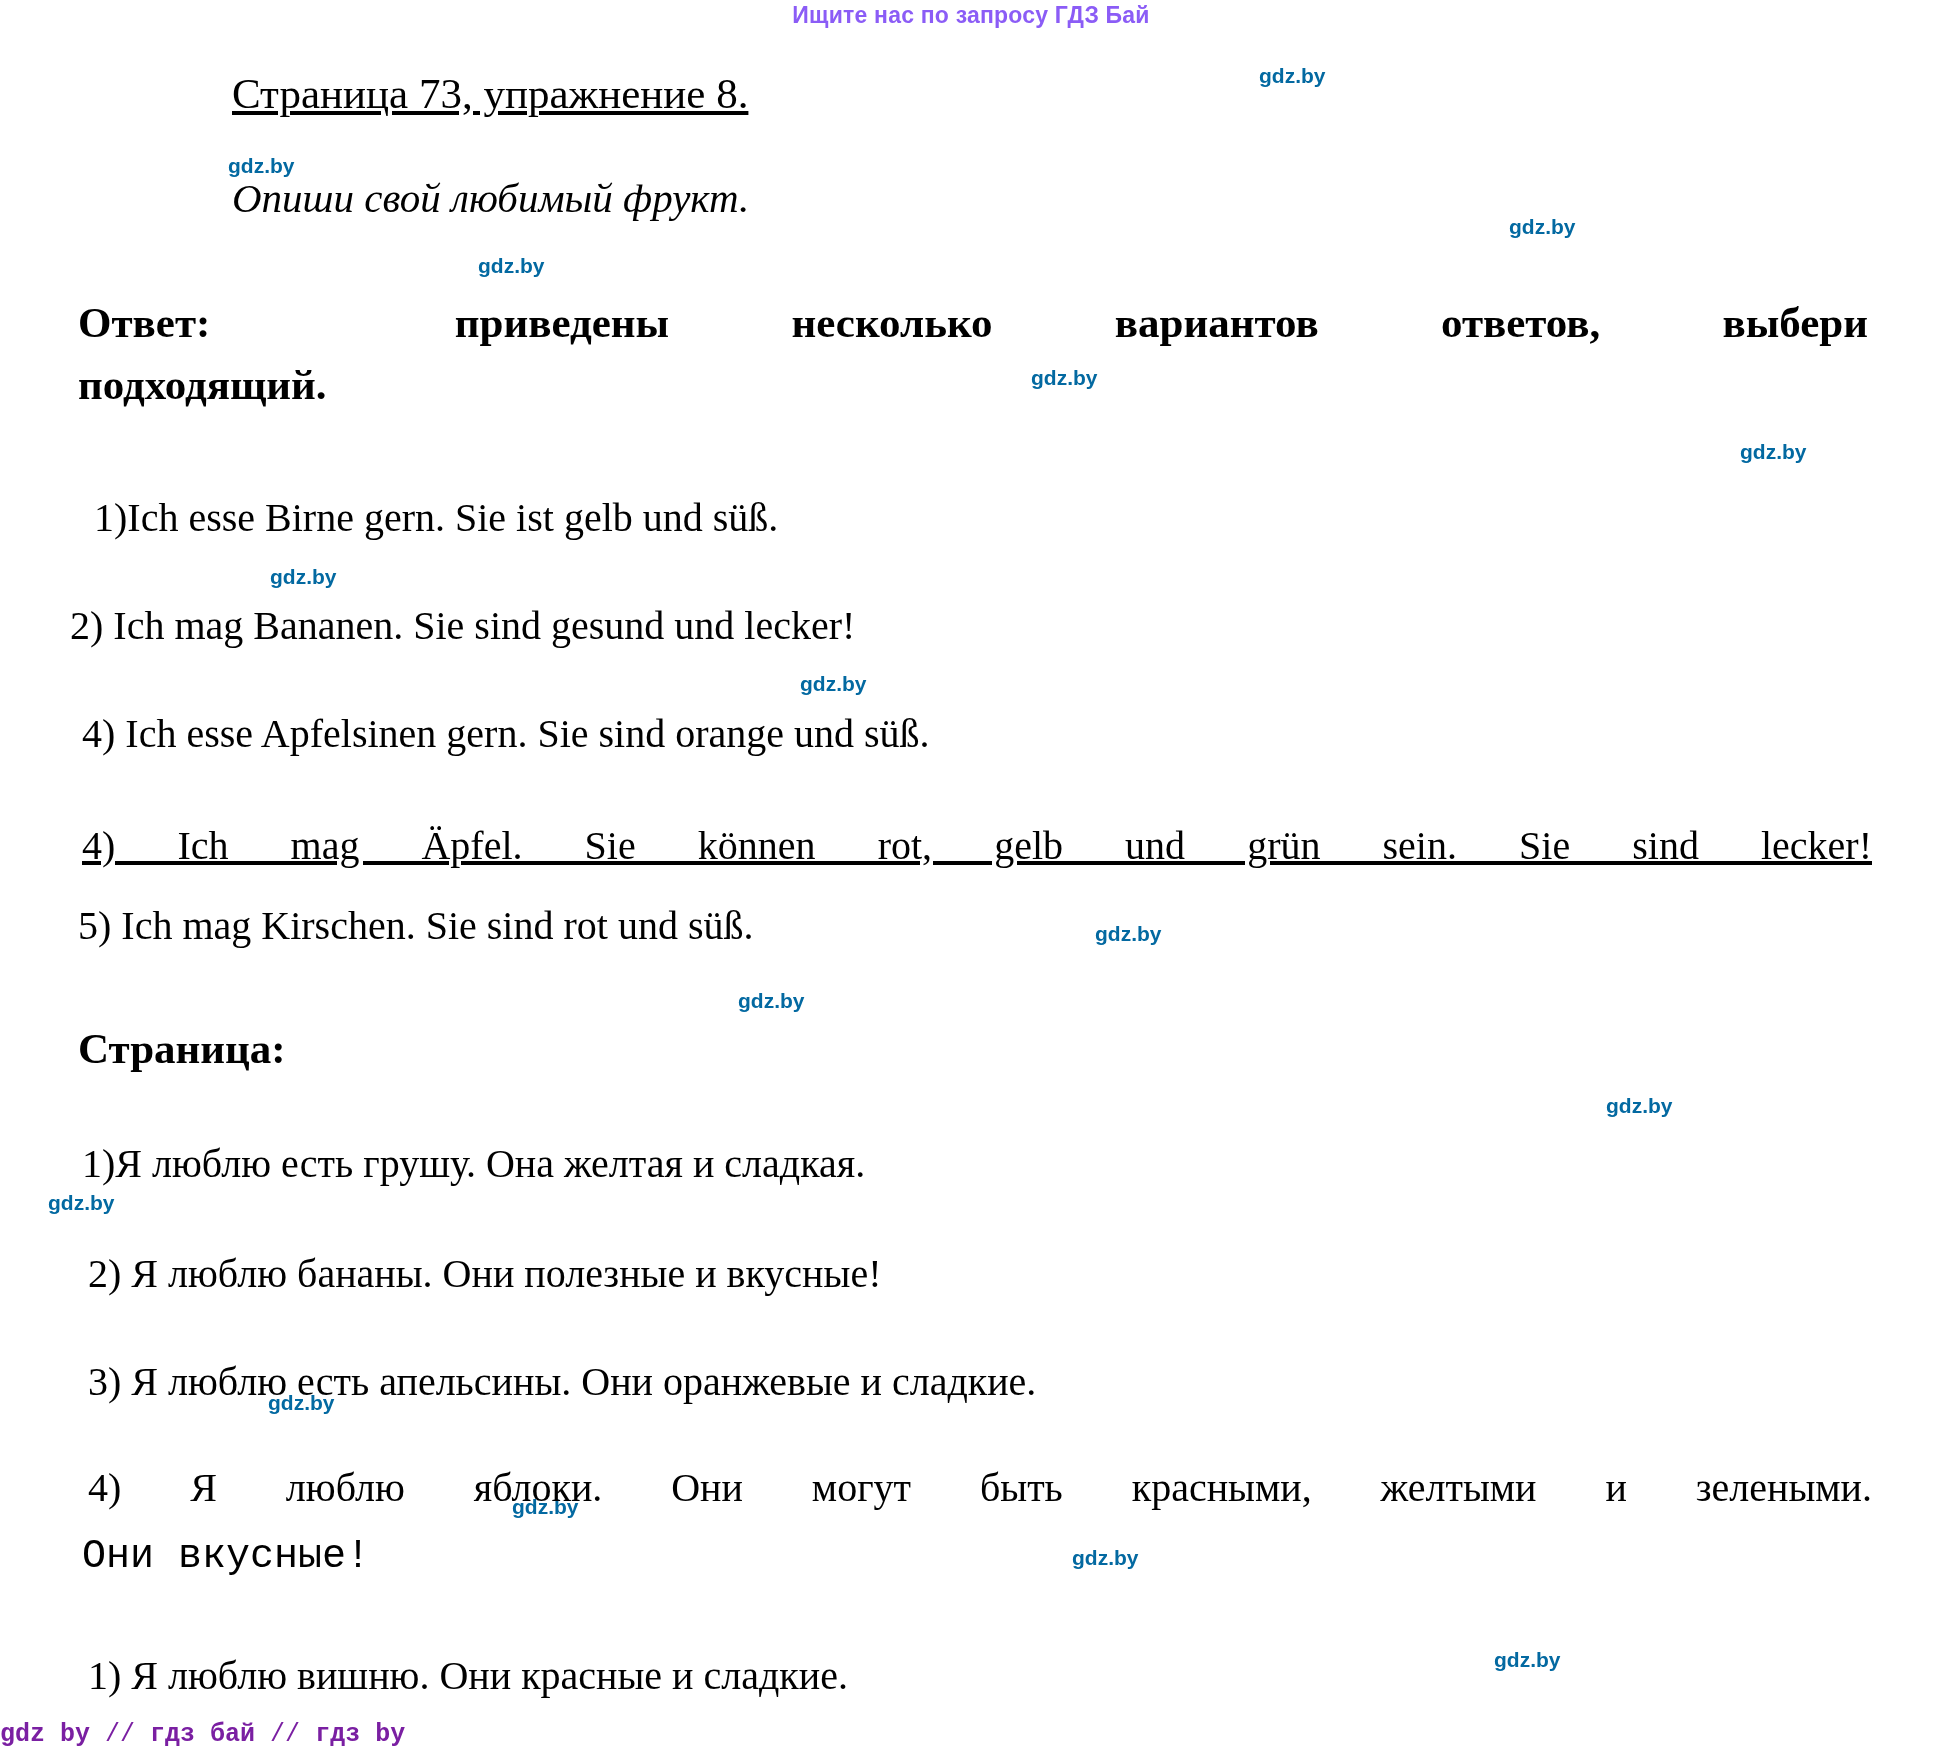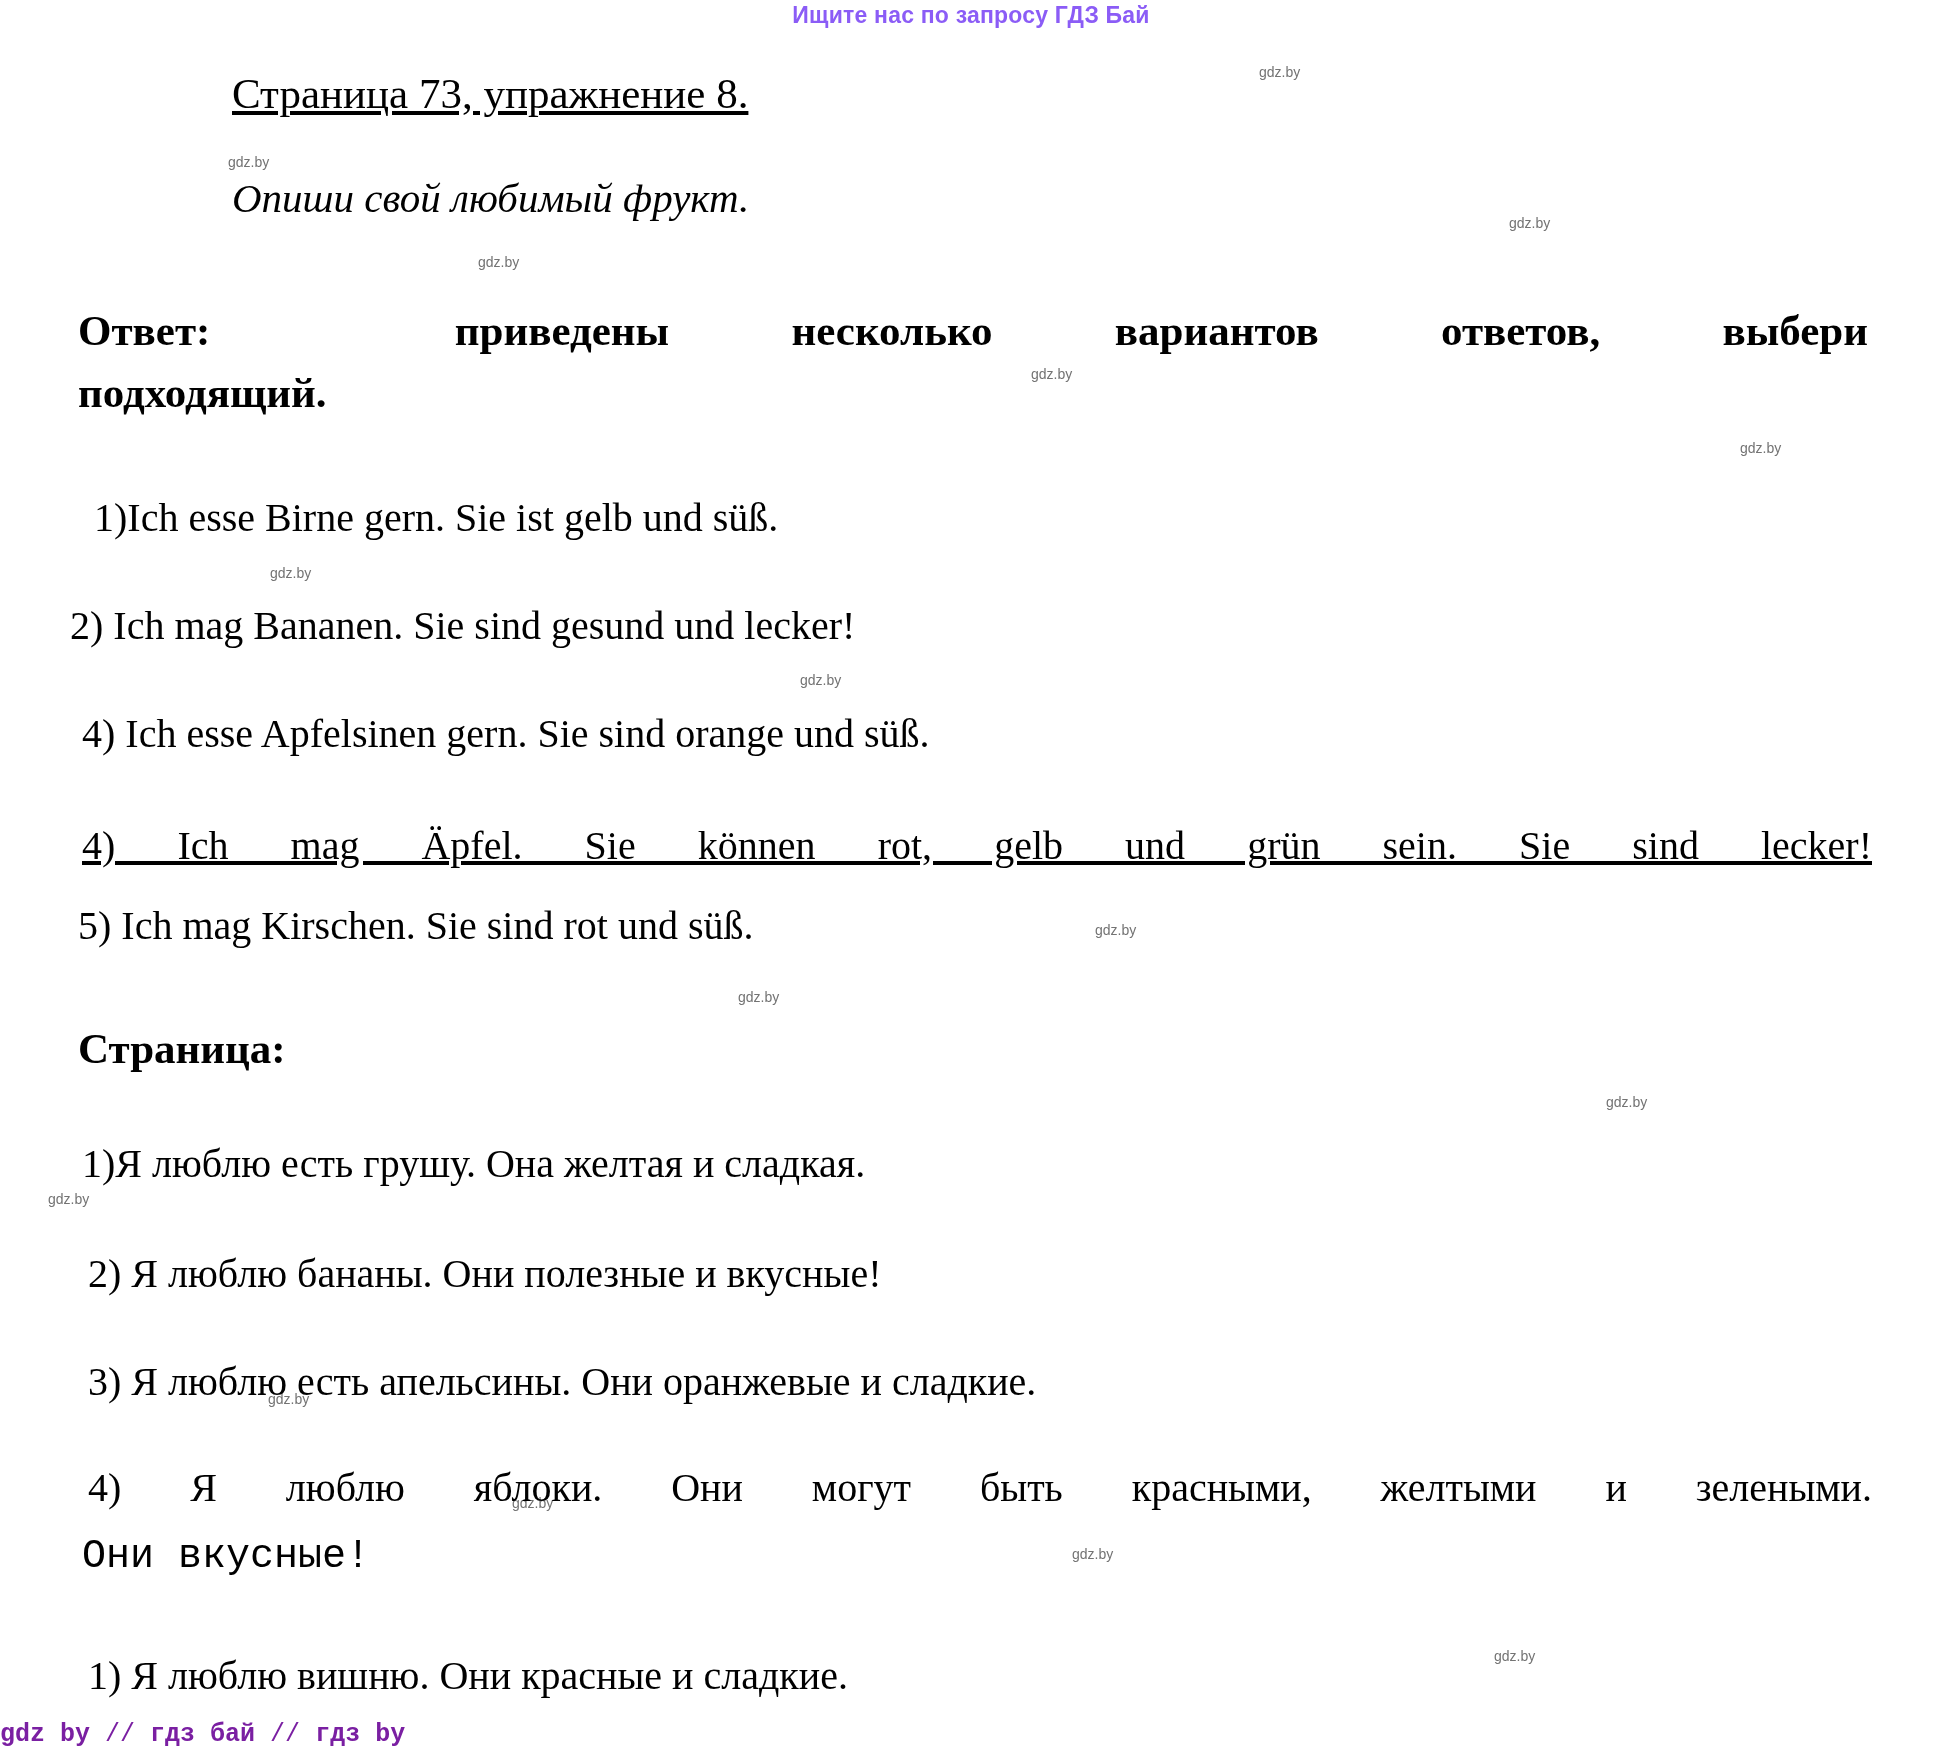--- a/index.html
+++ b/index.html
@@ -32,23 +32,23 @@
   .page {
     position: absolute;
     top: 52px;
     left: 0;
     width: 1942px;
   }
 
   .wm {
     position: absolute;
     font-family: "Liberation Sans", sans-serif;
-    font-size: 14px;
-    color: #737373;
-    font-weight: normal;
+    font-size: 21px;
+    color: #0369a1;
+    font-weight: bold;
     white-space: nowrap;
     pointer-events: none;
   }
 
   .title {
     position: absolute;
     left: 232px;
     top: 17px;
     font-size: 43px;
     font-family: "Liberation Serif", serif;
@@ -67,21 +67,20 @@
 
   .answer-block {
     position: absolute;
     left: 78px;
     top: 240px;
     width: 1790px;
     font-size: 43px;
     font-weight: bold;
     text-align: justify;
     line-height: 1.45;
-    margin-top: 8px;
   }
   .answer-block .justify-line {
     display: block;
     text-align: justify;
     text-align-last: justify;
   }
 
   .line {
     position: absolute;
     font-size: 40px;

